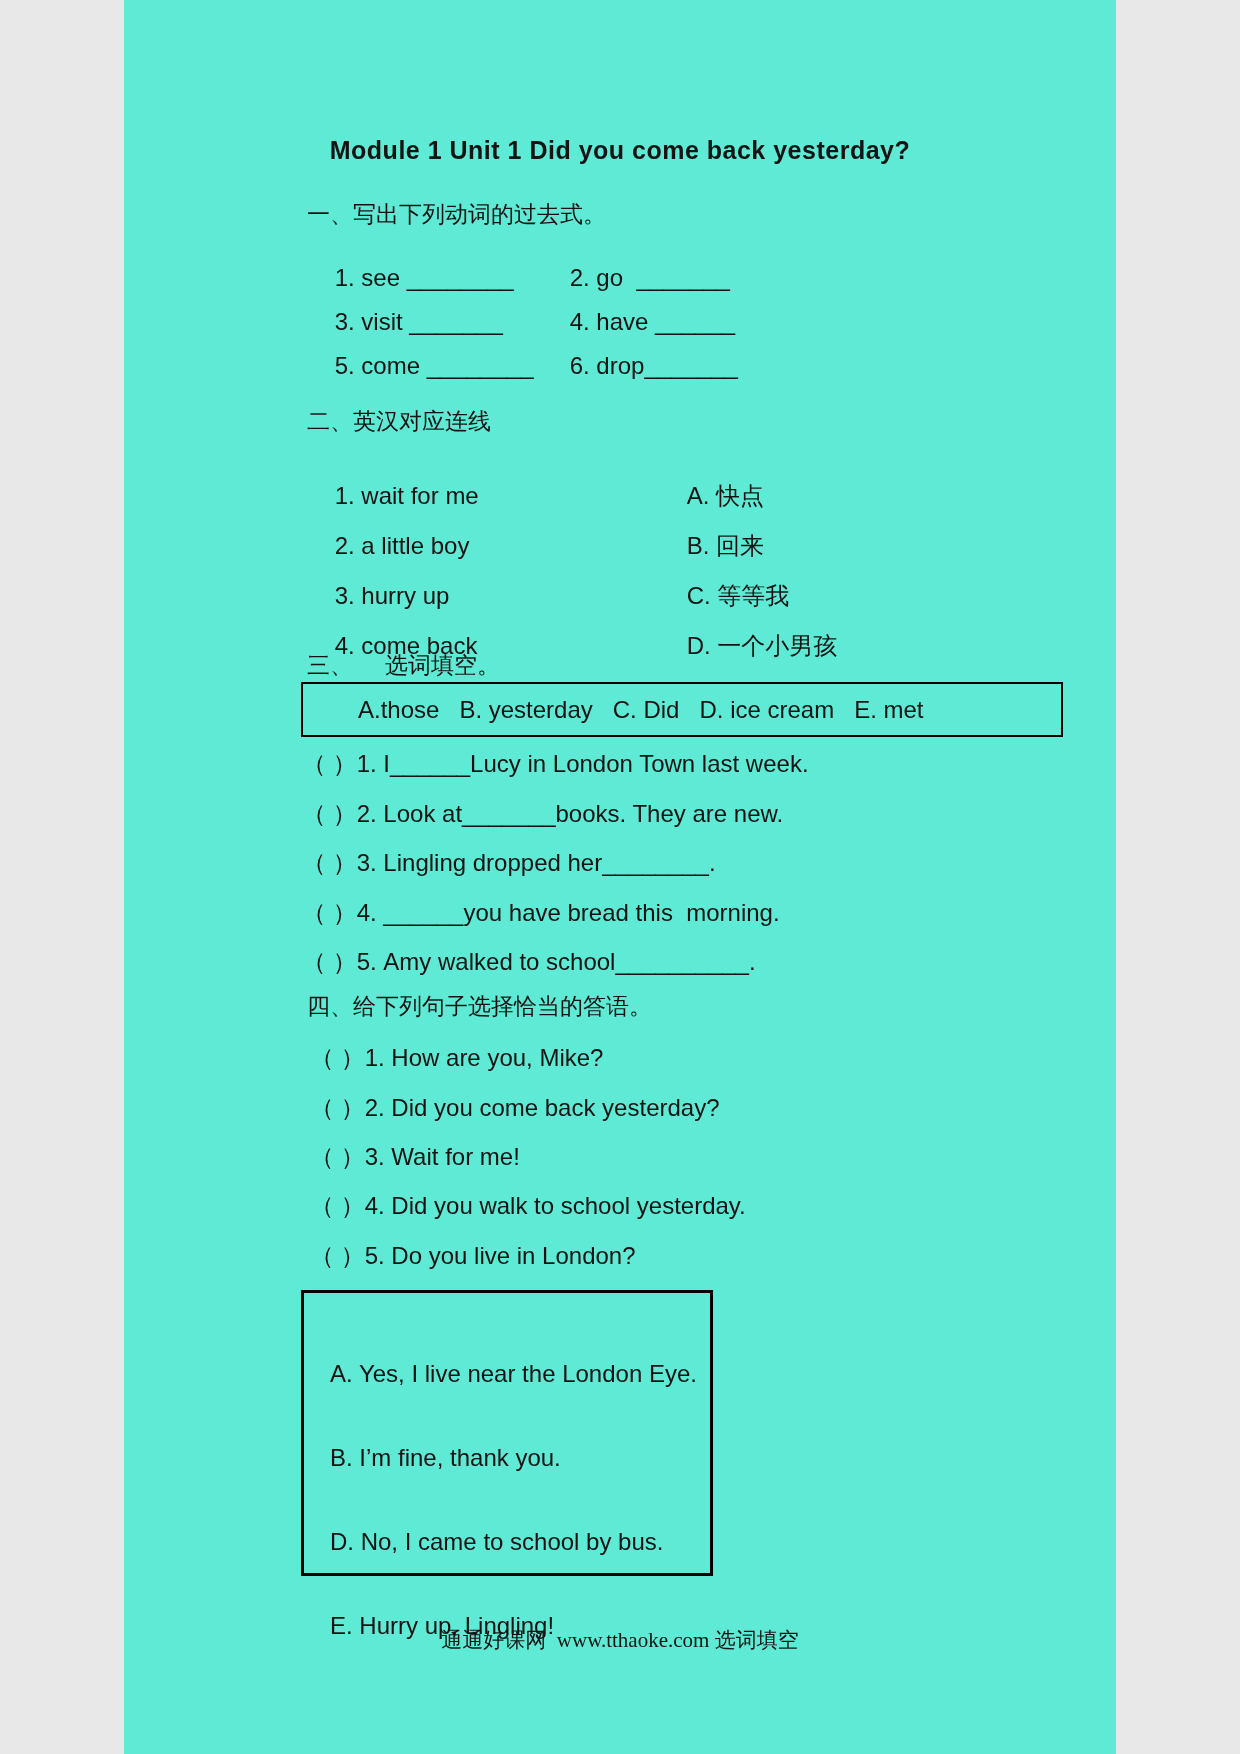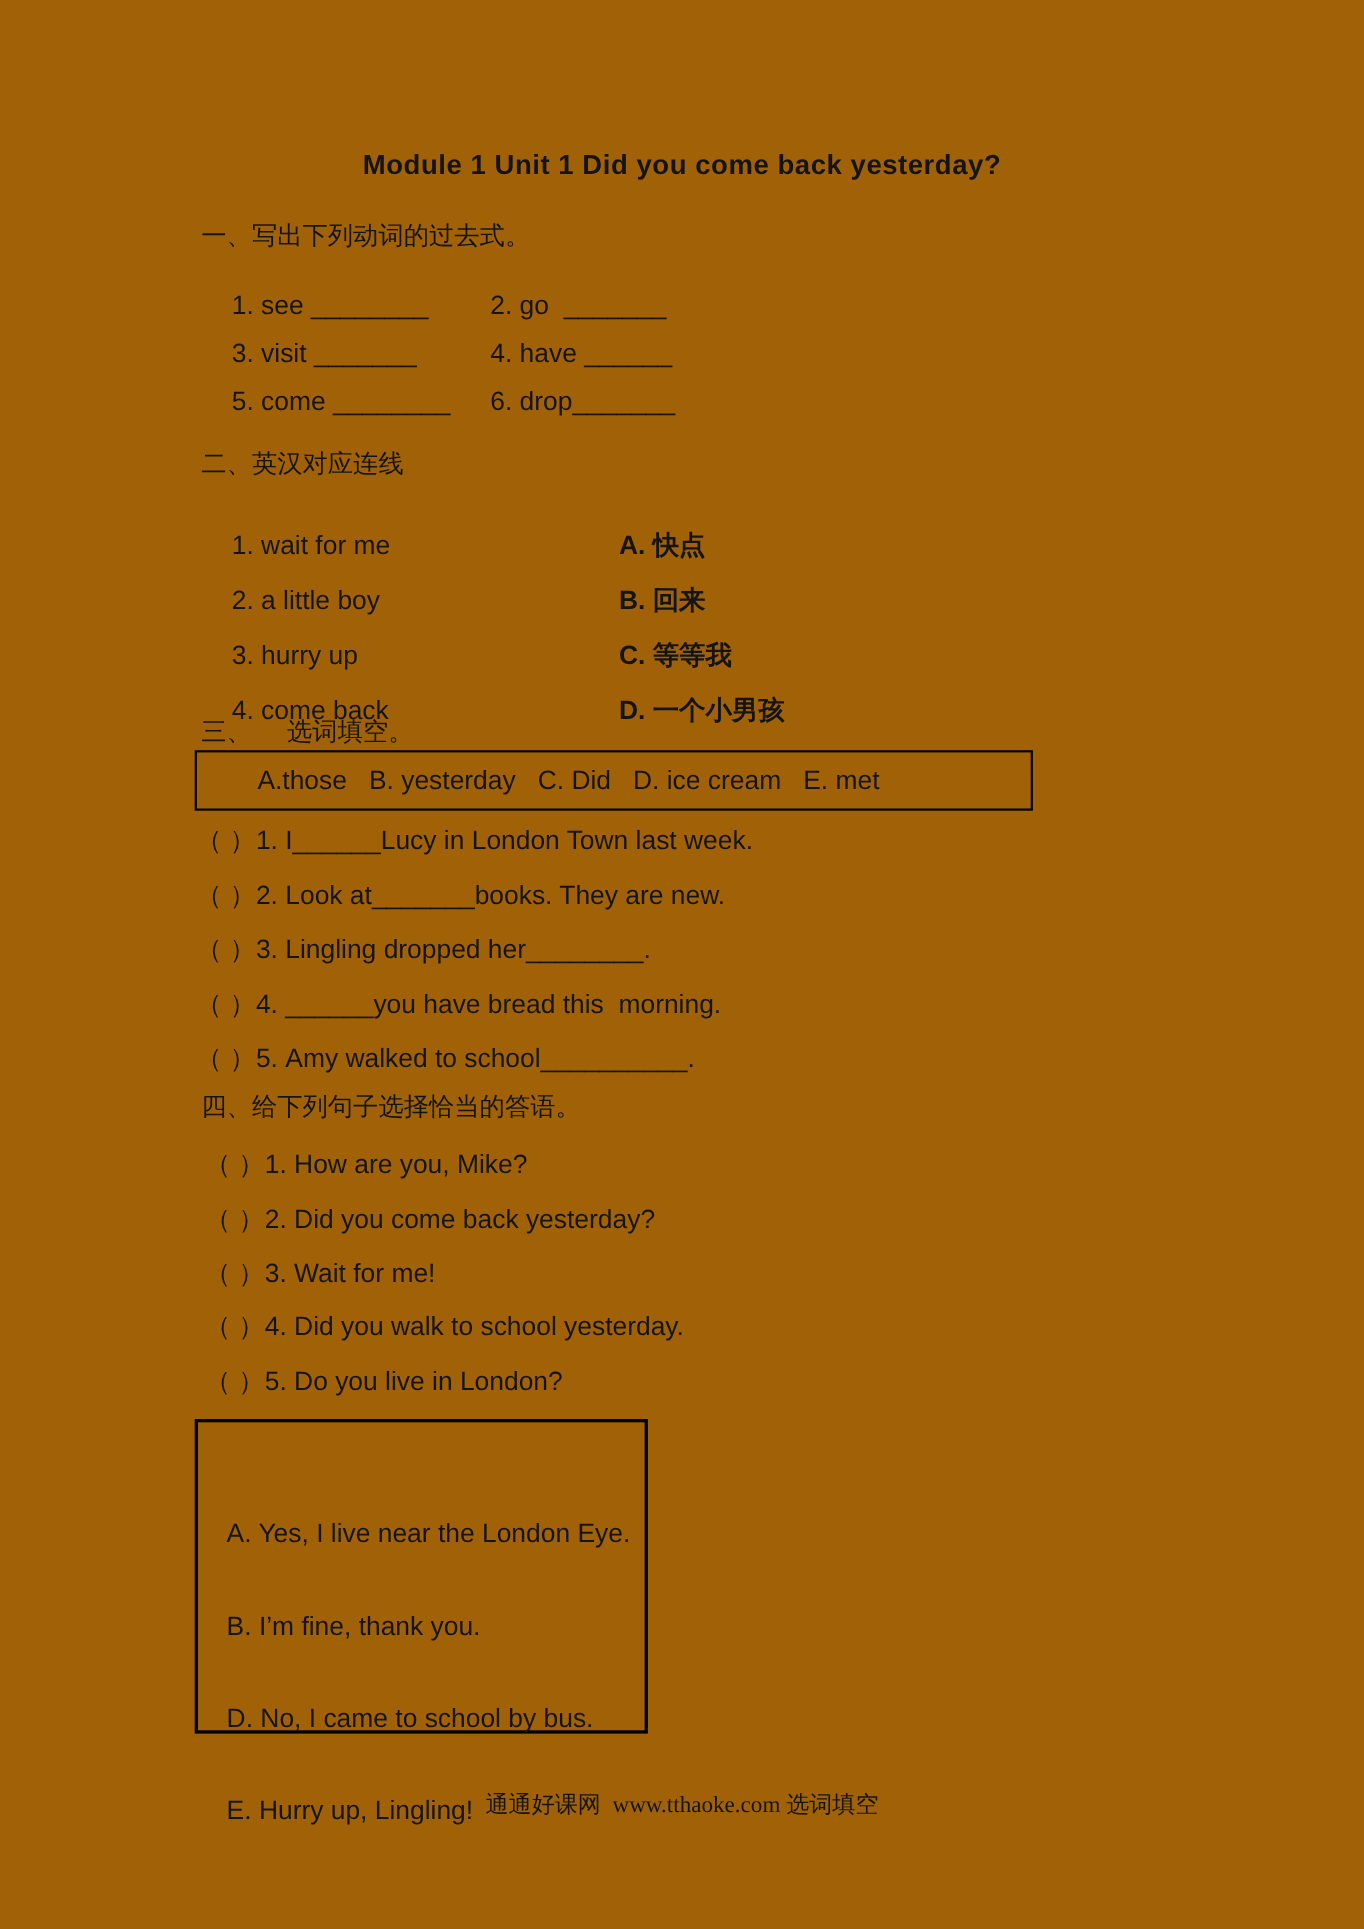--- a/index.html
+++ b/index.html
@@ -1,51 +1,51 @@
 <!DOCTYPE html>
 <html><head>
 <meta charset="utf-8">
 <style>
   html, body { margin: 0; padding: 0; background: #e8e8e8; }
   .page {
     position: relative;
-    width: 1240px;
+    width: 992px;
     height: 1754px;
     margin: 0 auto;
-    background: #a16207;
+    background: #5eead4;
     color: #141414;
     font-family: "Liberation Sans", sans-serif;
     overflow: hidden;
   }
   .abs { position: absolute; white-space: pre; }
   .title {
     top: 136px; left: 0; width: 100%;
     text-align: center;
     font-size: 25px; font-weight: bold;
     letter-spacing: 0.5px;
   }
   .heading { font-size: 23px; left: 183px; }
   .en-line { font-size: 24px; left: 184px; }
   .q-line  { font-size: 24px; left: 178px; text-align: right; }
   .two-col .c1 { display: inline-block; width: 235px; white-space: pre; }
   .two-col .c2 { white-space: pre; }
   .match .c1 { display: inline-block; width: 352px; white-space: pre; }
-  .match .c2 { white-space: pre; font-weight: bold; }
+  .match .c2 { white-space: pre; }
   .wordbank-box {
     top: 682px; left: 177px; width: 703px; height: 51px;
     border: 2px solid #000;
     display: flex; align-items: center; justify-content: flex-start;
     padding-left: 55px; box-sizing: content-box;
   }
   .wordbank-box .bank { font-size: 24px; white-space: pre; }
   .answer-box {
     top: 1290px; left: 177px; width: 412px; height: 286px;
     border: 3px solid #000;
     box-sizing: border-box;
-    padding: 52px 10px 0 26px;
+    padding: 31px 10px 0 26px;
   }
   .answer-box .ans {
     font-size: 24px; line-height: 27px;
     margin-bottom: 21px; white-space: pre;
   }
   .footer {
     top: 1626px; left: 0; width: 100%;
     text-align: center;
     font-family: "Liberation Serif", serif;
     font-size: 21px;

